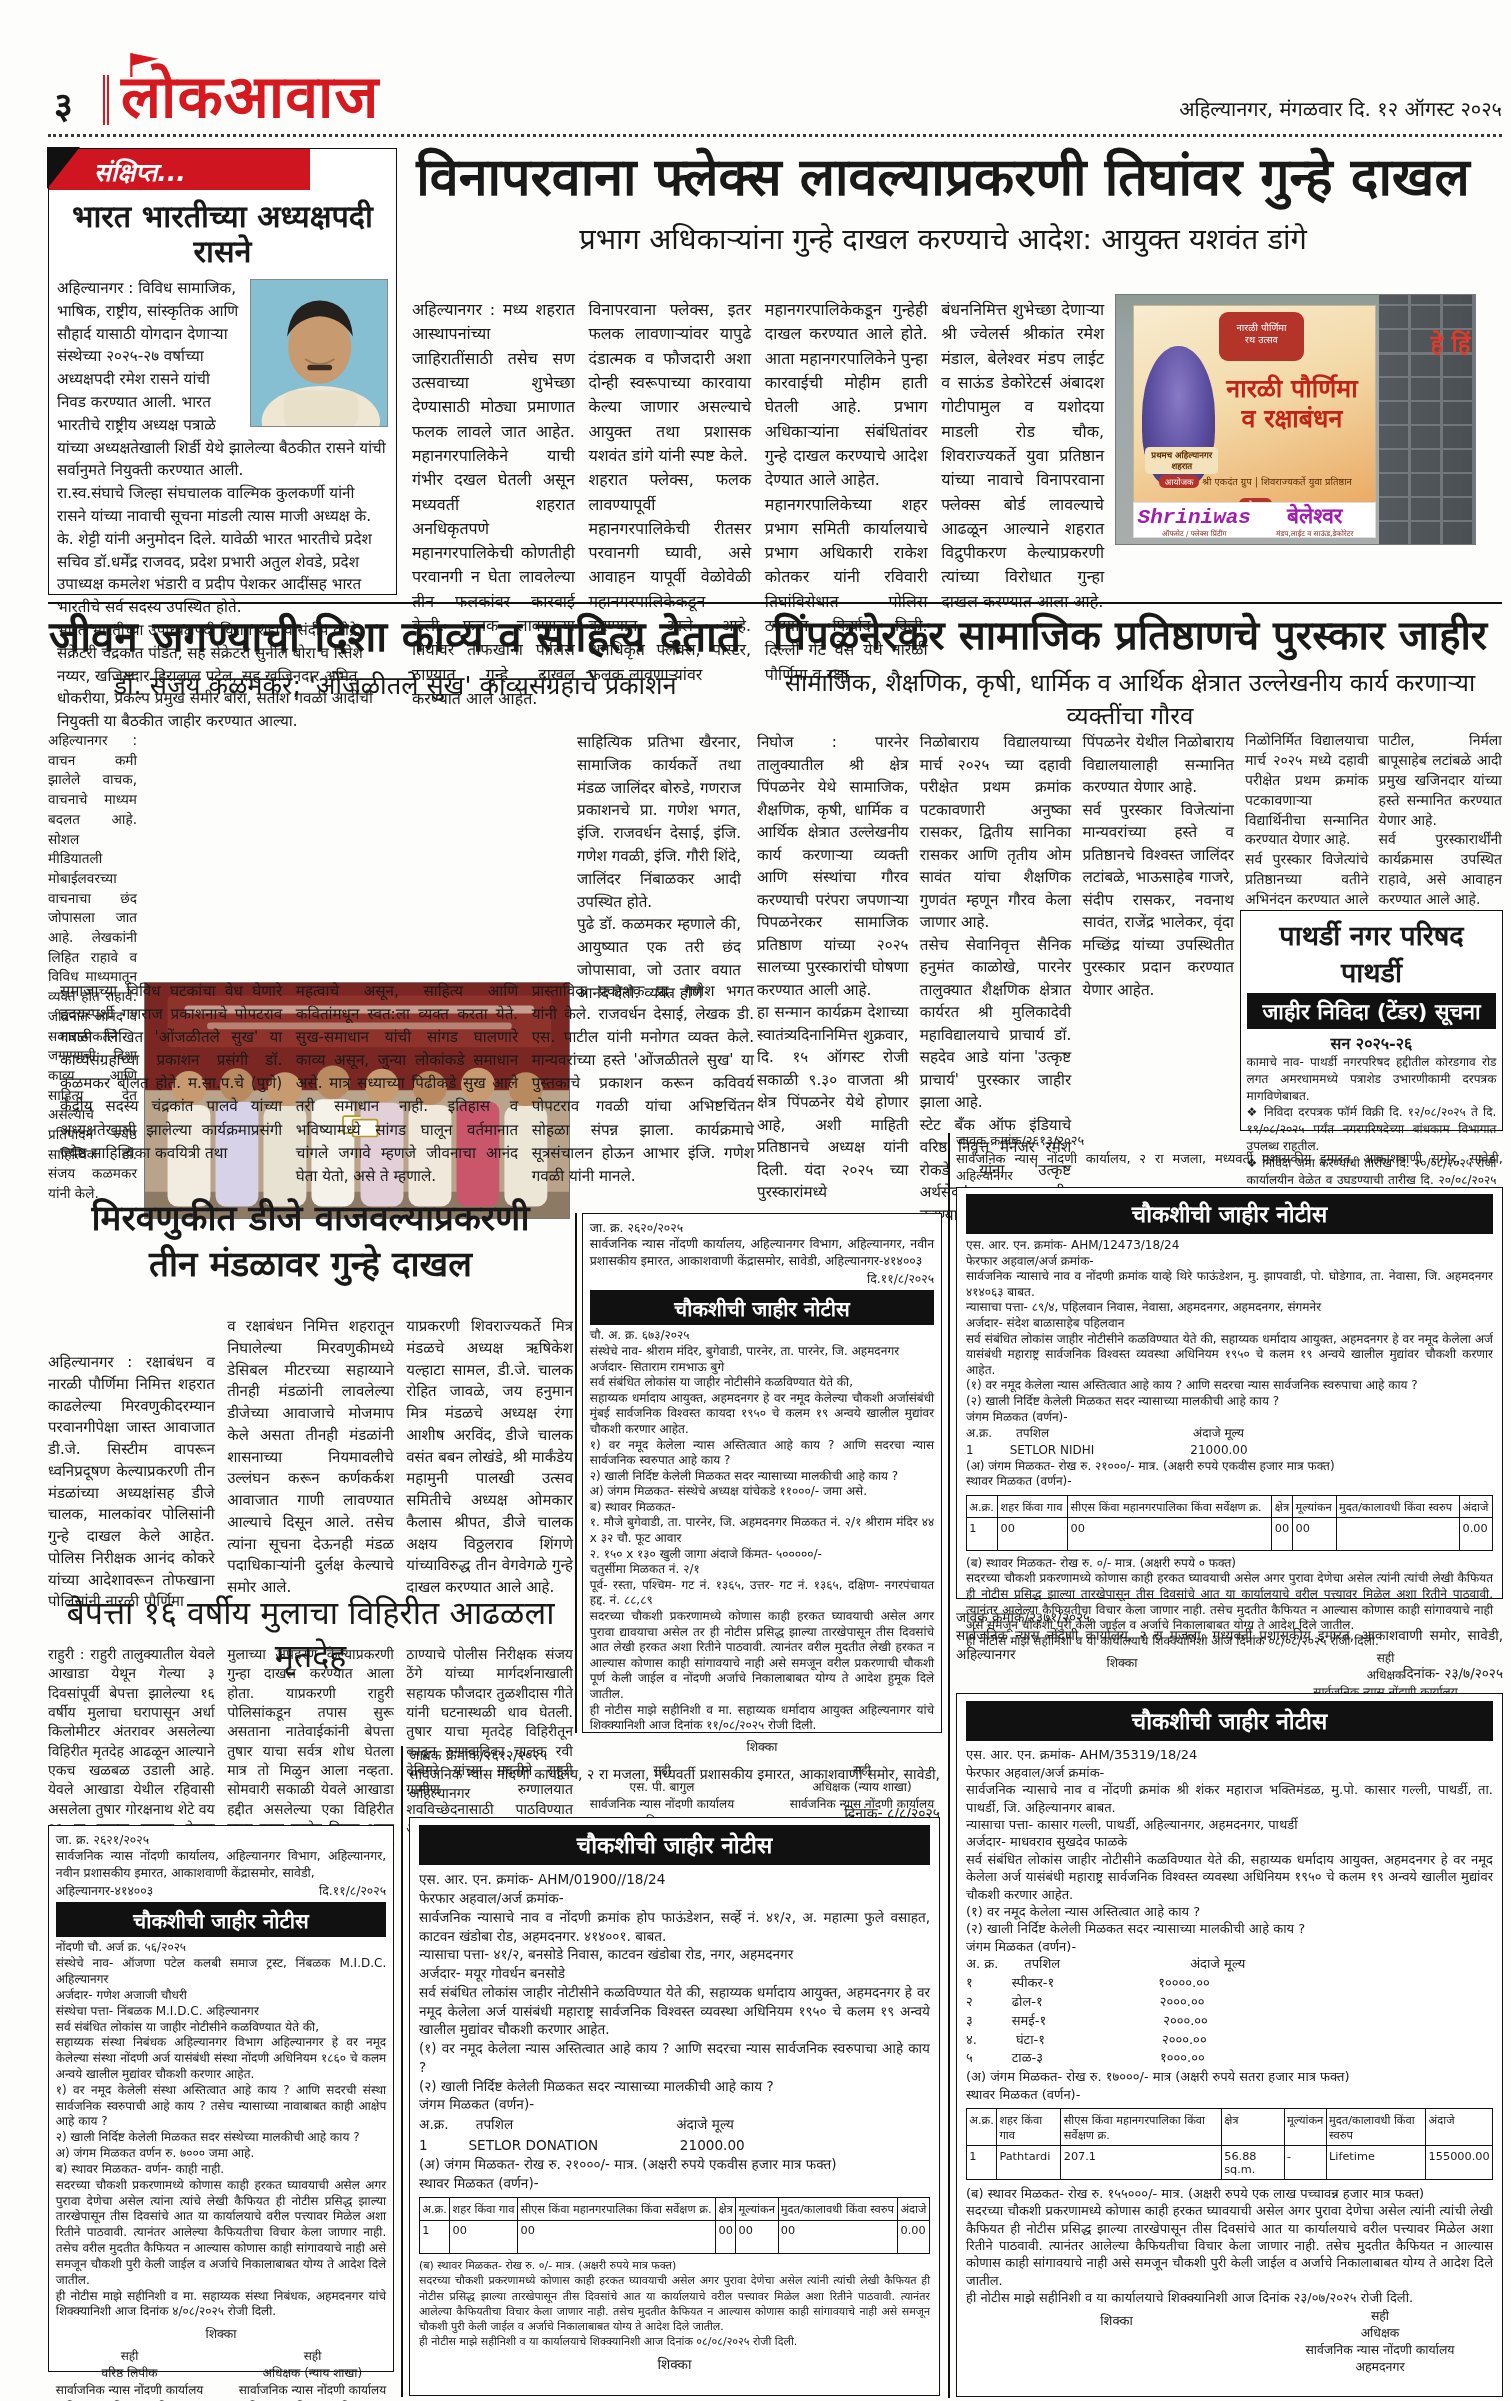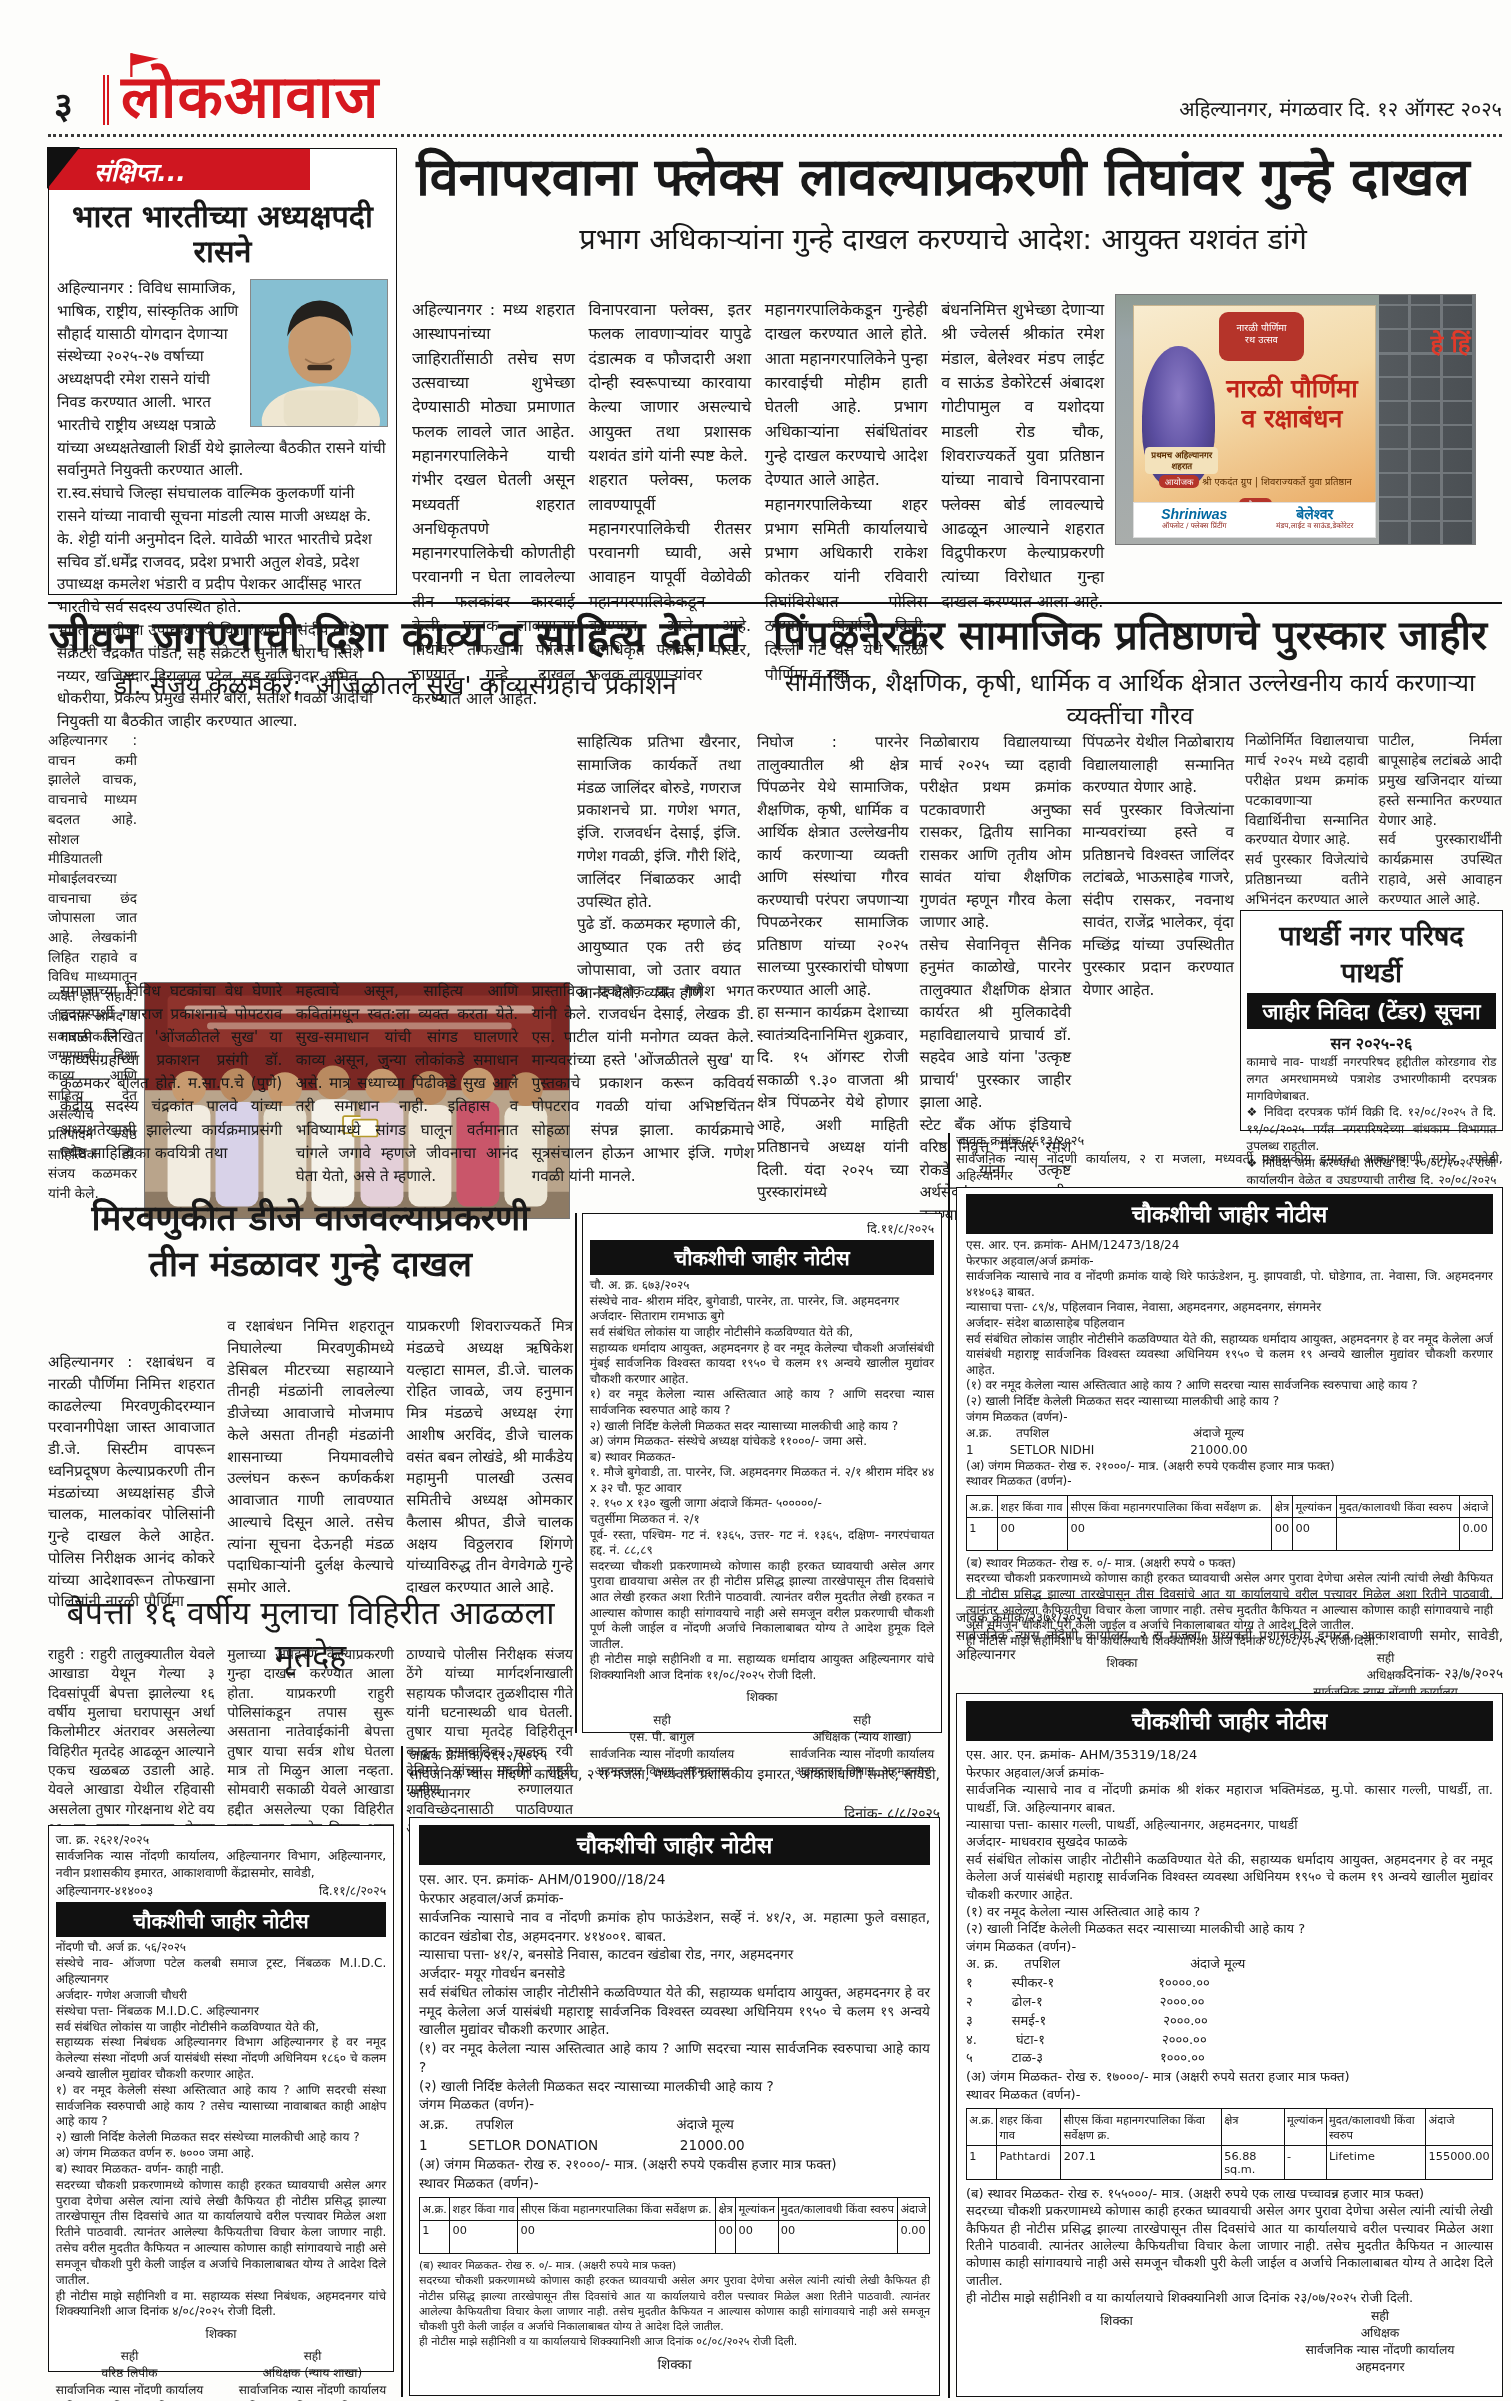--- a/index.html
+++ b/index.html
@@ -45,21 +45,21 @@
   .bannerart { position:absolute; left:17px; top:10.2px; width:243px; height:221px; background:linear-gradient(160deg,#f8ecd0 0%,#f3d9a8 45%,#e9a45b 100%); border:1.1px solid #c8b48e; }
   .badge { position:absolute; left:85px; top:5.6px; width:85px; height:49px; background:#b5342a; border-radius:9px; color:#fff; text-align:center; font-size:9.6px; line-height:1.3; padding-top:10.2px; }
   .deity { position:absolute; left:8px; top:40px; width:73px; height:141px; background:radial-gradient(ellipse at 50% 35%,#8a7ac5 0%,#5b4ea0 55%,#3e3372 100%); border-radius:50% 50% 40% 40%; }
   .bannertxt1 { position:absolute; left:79px; top:68px; width:158px; text-align:center; color:#c02318; font-weight:800; font-size:25px; line-height:1.2; }
   .bannertxt2 { position:absolute; left:11.3px; top:141px; width:73px; text-align:center; color:#5a2d00; font-weight:bold; font-size:8.5px; background:#f3e2bb; border-radius:4.5px; padding:2.3px 1.1px; }
   .orgrow { position:absolute; left:5.6px; top:169px; width:232px; text-align:center; font-size:9.6px; color:#5a2d00; }
   .pill { display:inline-block; background:#b5342a; color:#fff; border-radius:5.6px; padding:1.1px 5.6px; font-size:8.5px; }
   .mobline { position:absolute; left:17px; top:223px; width:243px; text-align:center; font-size:7.3px; color:#333; }
   .brandstrip { position:absolute; left:17px; bottom:5.6px; width:243px; height:36px; background:#fff; border:0.6px solid #ddd; display:flex; }
   .brandstrip .b { flex:1; text-align:center; line-height:1.15; padding-top:2.3px; }
-  .brand-name { color:#0369a1; font-weight:800; font-size:14px; font-family:Liberation Sans, sans-serif; }
+  .brand-name { color:#a21caf; font-weight:800; font-size:21px; font-family:Liberation Mono, monospace; }
   .brand-sub { color:#8a1d14; font-size:7.3px; }
   .wall { position:absolute; right:0; top:0; width:96px; height:100%;
           background:linear-gradient(90deg,#555a5e,#4a4f53); }
   .wall .bricks { position:absolute; inset:0;
      background-image:repeating-linear-gradient(0deg,transparent 0 21.5px,#8a9094 21.5px 24px),repeating-linear-gradient(90deg,transparent 0 29px,#8a9094 29px 32px); opacity:.6; }
   .walltxt { position:absolute; right:4.5px; top:31px; color:#e03a2a; font-size:24px; font-weight:800; }
 
   
   .nbanner { background:#111; color:#fff; font-weight:800; text-align:center; }
   .tender-title { font-size:27px; font-weight:800; text-align:center; }
@@ -312,20 +312,22 @@
 सार्वाजनिक न्यास नोंदणी कार्यालय
 अहिल्यानगर विभाग, अहिल्यानगर</div>
       <div class="sigblk" style="font-size:12px;">सही
 अधिक्षक (न्याय शाखा)
 सार्वाजनिक न्यास नोंदणी कार्यालय
 अहिल्यानगर विभाग, अहिल्यानगर</div>
     </div>
   </div>
 
   <div class="abs box" style="left:582px; top:1213px; width:360px; height:520px; padding:5.6px 6.8px;">
+    <div class="nhead txt" style="font-size:12.4px;">जा. क्र. २६२०/२०२५
+सार्वजनिक न्यास नोंदणी कार्यालय, अहिल्यानगर विभाग, अहिल्यानगर, नवीन प्रशासकीय इमारत, आकाशवाणी केंद्रासमोर, सावेडी, अहिल्यानगर-४१४००३</div>
     <div class="nhead-row" style="font-size:12.4px;">
       <span></span>
       <span>दि.११/८/२०२५</span>
     </div>
     <div class="nbanner" style="font-size:20.3px; padding:3.4px 0; margin:3.4px 0;">चौकशीची जाहीर नोटीस</div>
     <div class="nbody txt" style="font-size:12px; line-height:1.3;">चौ. अ. क्र. ६७३/२०२५
 संस्थेचे नाव- श्रीराम मंदिर, बुगेवाडी, पारनेर, ता. पारनेर, जि. अहमदनगर
 अर्जदार- सिताराम रामभाऊ बुगे
 सर्व संबंधित लोकांस या जाहीर नोटीसीने कळविण्यात येते की,
 सहाय्यक धर्मादाय आयुक्त, अहमदनगर हे वर नमूद केलेल्या चौकशी अर्जासंबंधी मुंबई सार्वजनिक विश्वस्त कायदा १९५० चे कलम १९ अन्वये खालील मुद्यांवर चौकशी करणार आहेत.

